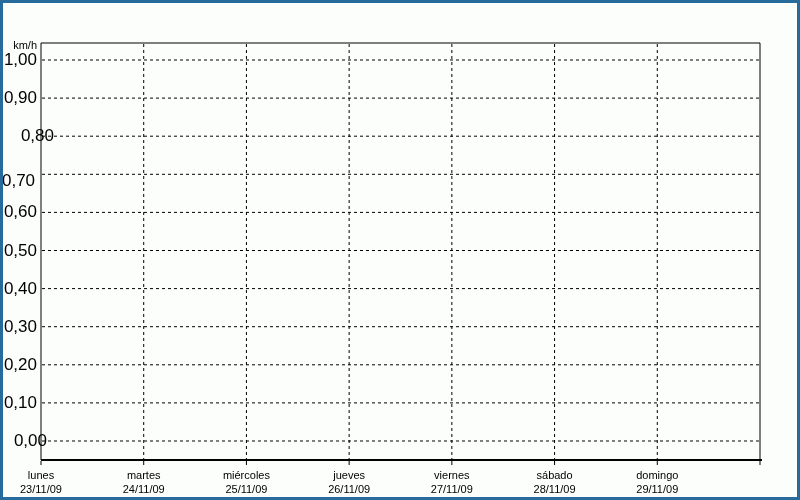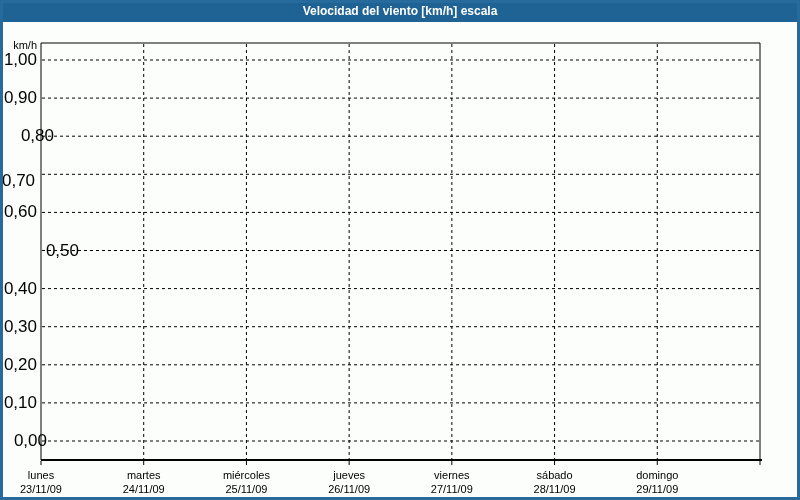--- a/index.html
+++ b/index.html
@@ -42,23 +42,20 @@
     position: absolute; left: 0; top: 38px; width: 37px;
     text-align: right; font-size: 11px; line-height: 14px;
     color: var(--text, #000000);
   }
 </style>
 </head>
 <body style="--bg: #fcfefc; --titlebar: #1e6394; --frame: #276b9c; --text: #000000;">
 
 <div class="plot-region">
 
-  <div class="titlebar">
-    <span>Velocidad del viento [km/h] escala</span>
-  </div>
 
   <svg id="plot-svg" width="800" height="500">
       <line x1="42" y1="60" x2="760" y2="60" stroke="#000000" stroke-width="1" stroke-dasharray="3 3"></line>
       <line x1="42" y1="98.1" x2="760" y2="98.1" stroke="#000000" stroke-width="1" stroke-dasharray="3 3"></line>
       <line x1="42" y1="136.2" x2="760" y2="136.2" stroke="#000000" stroke-width="1" stroke-dasharray="3 3"></line>
       <line x1="42" y1="174.3" x2="760" y2="174.3" stroke="#000000" stroke-width="1" stroke-dasharray="3 3"></line>
       <line x1="42" y1="212.4" x2="760" y2="212.4" stroke="#000000" stroke-width="1" stroke-dasharray="3 3"></line>
       <line x1="42" y1="250.5" x2="760" y2="250.5" stroke="#000000" stroke-width="1" stroke-dasharray="3 3"></line>
       <line x1="42" y1="288.6" x2="760" y2="288.6" stroke="#000000" stroke-width="1" stroke-dasharray="3 3"></line>
       <line x1="42" y1="326.7" x2="760" y2="326.7" stroke="#000000" stroke-width="1" stroke-dasharray="3 3"></line>
@@ -86,21 +83,21 @@
     </svg>
 
   <div class="unit-label">km/h</div>
 
   <div id="y-axis-labels">
       <div class="ylab" style="top: 53px;">1,00</div>
       <div class="ylab" style="top: 91.1px;">0,90</div>
       <div class="ylab" style="top: 129.2px; padding-left: 17px;">0,80</div>
       <div class="ylab" style="top: 174px; text-align: center;">0,70</div>
       <div class="ylab" style="top: 205.4px;">0,60</div>
-      <div class="ylab" style="top: 243.5px; padding-left: 42px;">0,50</div>
+      <div class="ylab" style="top: 243.5px;">0,50</div>
       <div class="ylab" style="top: 281.6px;">0,40</div>
       <div class="ylab" style="top: 319.7px;">0,30</div>
       <div class="ylab" style="top: 357.8px;">0,20</div>
       <div class="ylab" style="top: 395.9px;">0,10</div>
       <div class="ylab" style="top: 434px; margin-left: 10px;">0,00</div>
     </div>
   <div id="x-axis-labels">
       <div class="xlab" style="left: -14px; top: 469px;">lunes</div>
       <div class="xlab" style="left: -14px; top: 483px;">23/11/09</div>
       <div class="xlab" style="left: 88.7143px; top: 469px;">martes</div>

